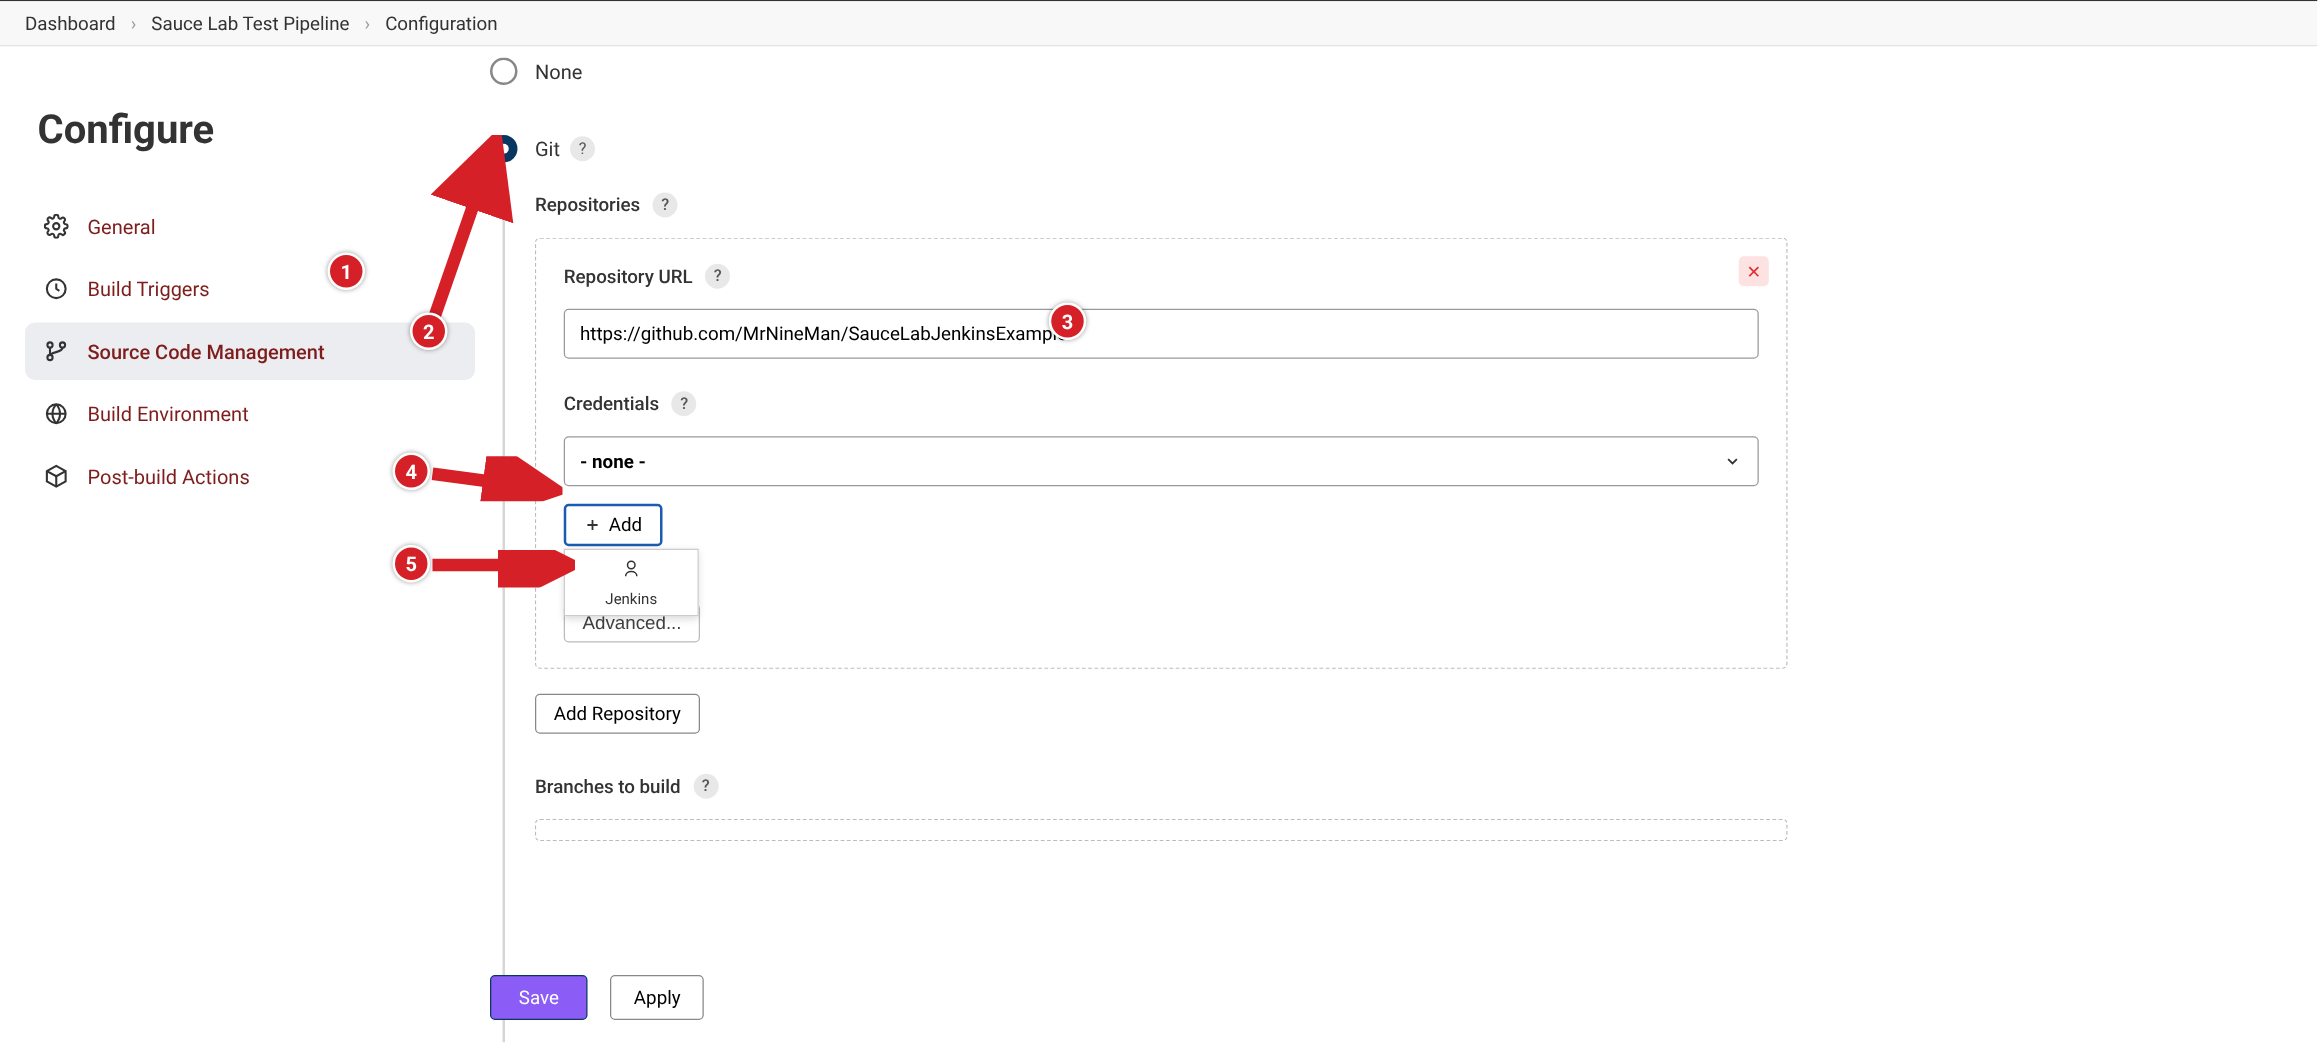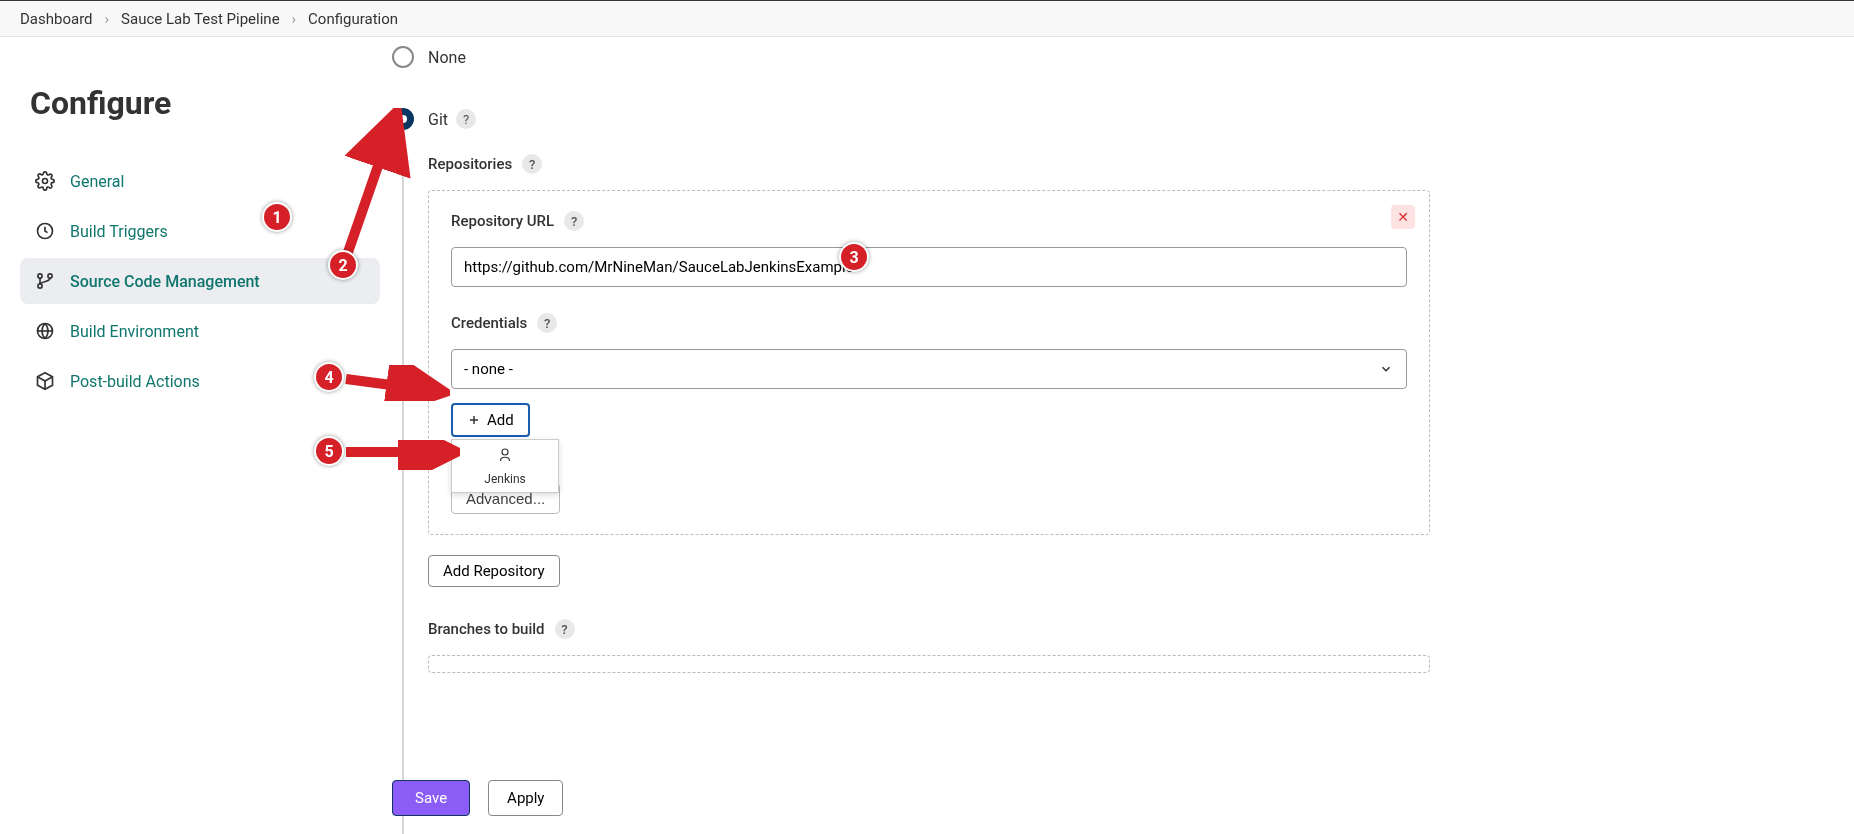--- a/index.html
+++ b/index.html
@@ -3,38 +3,38 @@
 <meta charset="utf-8">
 <style>
   * { box-sizing: border-box; margin: 0; padding: 0; }
   body { font-family: -apple-system, BlinkMacSystemFont, "Segoe UI", Roboto, "Helvetica Neue", Arial, sans-serif; color: #333; background: #fff; width: 1854px; height: 834px; overflow: hidden; position: relative; }
   .top-border { height:1px; background:#333;}
   .breadcrumb { height: 36px; display:flex; align-items:center; padding: 0 20px; background:#f8f8f8; border-bottom:1px solid #e5e5e5; font-size:15px; color:#333; }
   .breadcrumb a { color:#333; text-decoration:none; }
   .breadcrumb .sep { margin:0 12px; color:#999; }
   .left-panel { position:absolute; left:20px; top:70px; width:360px; }
   .left-panel h1 { font-size:32px; font-weight:700; margin:14px 0 36px 10px; }
-  .nav-item { display:flex; align-items:center; padding:12px 14px; border-radius:8px; font-size:16px; color:#0f766e; cursor:pointer; margin-bottom:4px;}
+  .nav-item { display:flex; align-items:center; padding:12px 14px; border-radius:8px; font-size:16px; color:#7f1d1d; cursor:pointer; margin-bottom:4px;}
   .nav-item .icon { width:22px; height:22px; margin-right:14px; display:flex; align-items:center; justify-content:center;}
   .nav-item.active { background:#ebedf0; font-weight:500;}
   .main { position:absolute; left:392px; top:46px; right:20px; bottom:70px; overflow:hidden;}
   .vline { position:absolute; left:402px; top:135px; bottom:0; width:2px; background:#d6d6d6;}
   .radio-row { display:flex; align-items:center; margin-bottom:24px;}
   .radio { width:22px; height:22px; border-radius:50%; border:2px solid #888; margin-right:14px; display:flex; align-items:center; justify-content:center;}
   .radio.selected { border-color:#0a3761; background:#0a3761;}
   .radio.selected::after { content:""; width:8px; height:8px; border-radius:50%; background:#fff;}
   .radio-label { font-size:16px; margin-right:8px;}
   .help { width:20px; height:20px; border-radius:50%; background:#e8e8e8; display:inline-flex; align-items:center; justify-content:center; font-size:13px; color:#555; cursor:pointer;}
   .section-row { margin-left:36px; }
   .section-title { font-size:15px; font-weight:500; display:flex; align-items:center; gap:10px; margin-bottom:16px;}
   .dashed-box { border:1px dashed #bbb; border-radius:4px; padding:20px 22px; margin-bottom:20px; width:1002px; position:relative;}
   .field-label { font-size:15px; font-weight:500; display:flex; align-items:center; gap:10px; margin-bottom:16px;}
   .text-input, .select-input { width:100%; height:40px; border:1px solid #999; border-radius:4px; padding:0 12px; font-size:15px; background:#fff; font-family:inherit;}
   .select-wrap { position:relative; }
-  .select-input { appearance:none; }
+  .select-input { appearance:none;font-weight:bold; }
   .select-caret { position:absolute; right:14px; top:50%; transform:translateY(-50%); pointer-events:none;}
   .close-x { position:absolute; top:14px; right:14px; width:24px; height:24px; border-radius:4px; background:#fde2e2; color:#e02e2e; display:flex; align-items:center; justify-content:center; cursor:pointer; font-size:14px;}
   .btn { border:1px solid #888; border-radius:4px; background:#fff; padding:6px 14px; font-size:15px; cursor:pointer; display:inline-flex; align-items:center; gap:6px; font-family:inherit;}
   .btn.primary { background:#8b5cf6; color:#fff; border-color:#0a3761;}
   .add-btn { border:2px solid #1a5cb0; padding:6px 14px; }
   .dropdown-menu { position:absolute; background:#fff; border:1px solid #ccc; box-shadow:0 2px 6px rgba(0,0,0,0.15); width:108px; z-index:5;}
   .dropdown-item { display:flex; align-items:center; gap:8px; padding:6px 10px; font-size:12px; cursor:pointer;flex-direction:column;}
   .advanced-btn { border:1px solid #bbb; border-radius:4px; padding:6px 14px; color:#404040; font-size:15px; background:#fff;}
   .footer { position:absolute; left:392px; bottom:18px; display:flex; gap:18px;}
   .callout { position:absolute; width:30px; height:30px; border-radius:50%; background:#d52027; color:#fff; font-weight:700; font-size:16px; display:flex; align-items:center; justify-content:center; border:2px solid #fff; box-shadow:0 0 4px rgba(0,0,0,0.4); z-index:10;}

